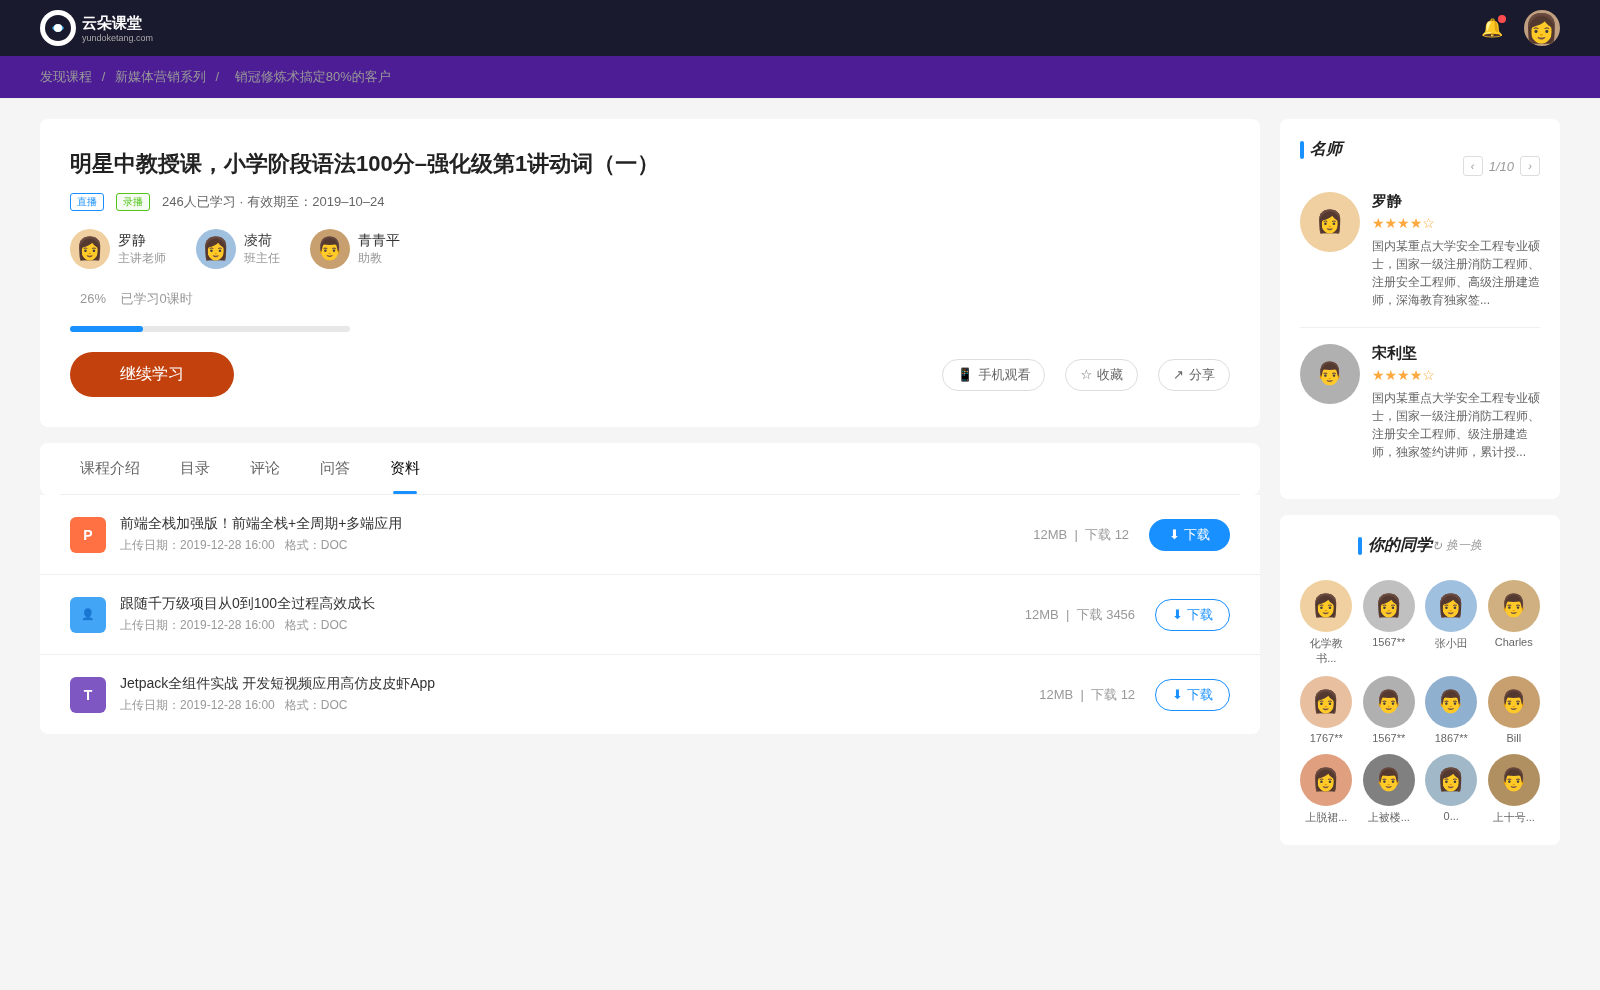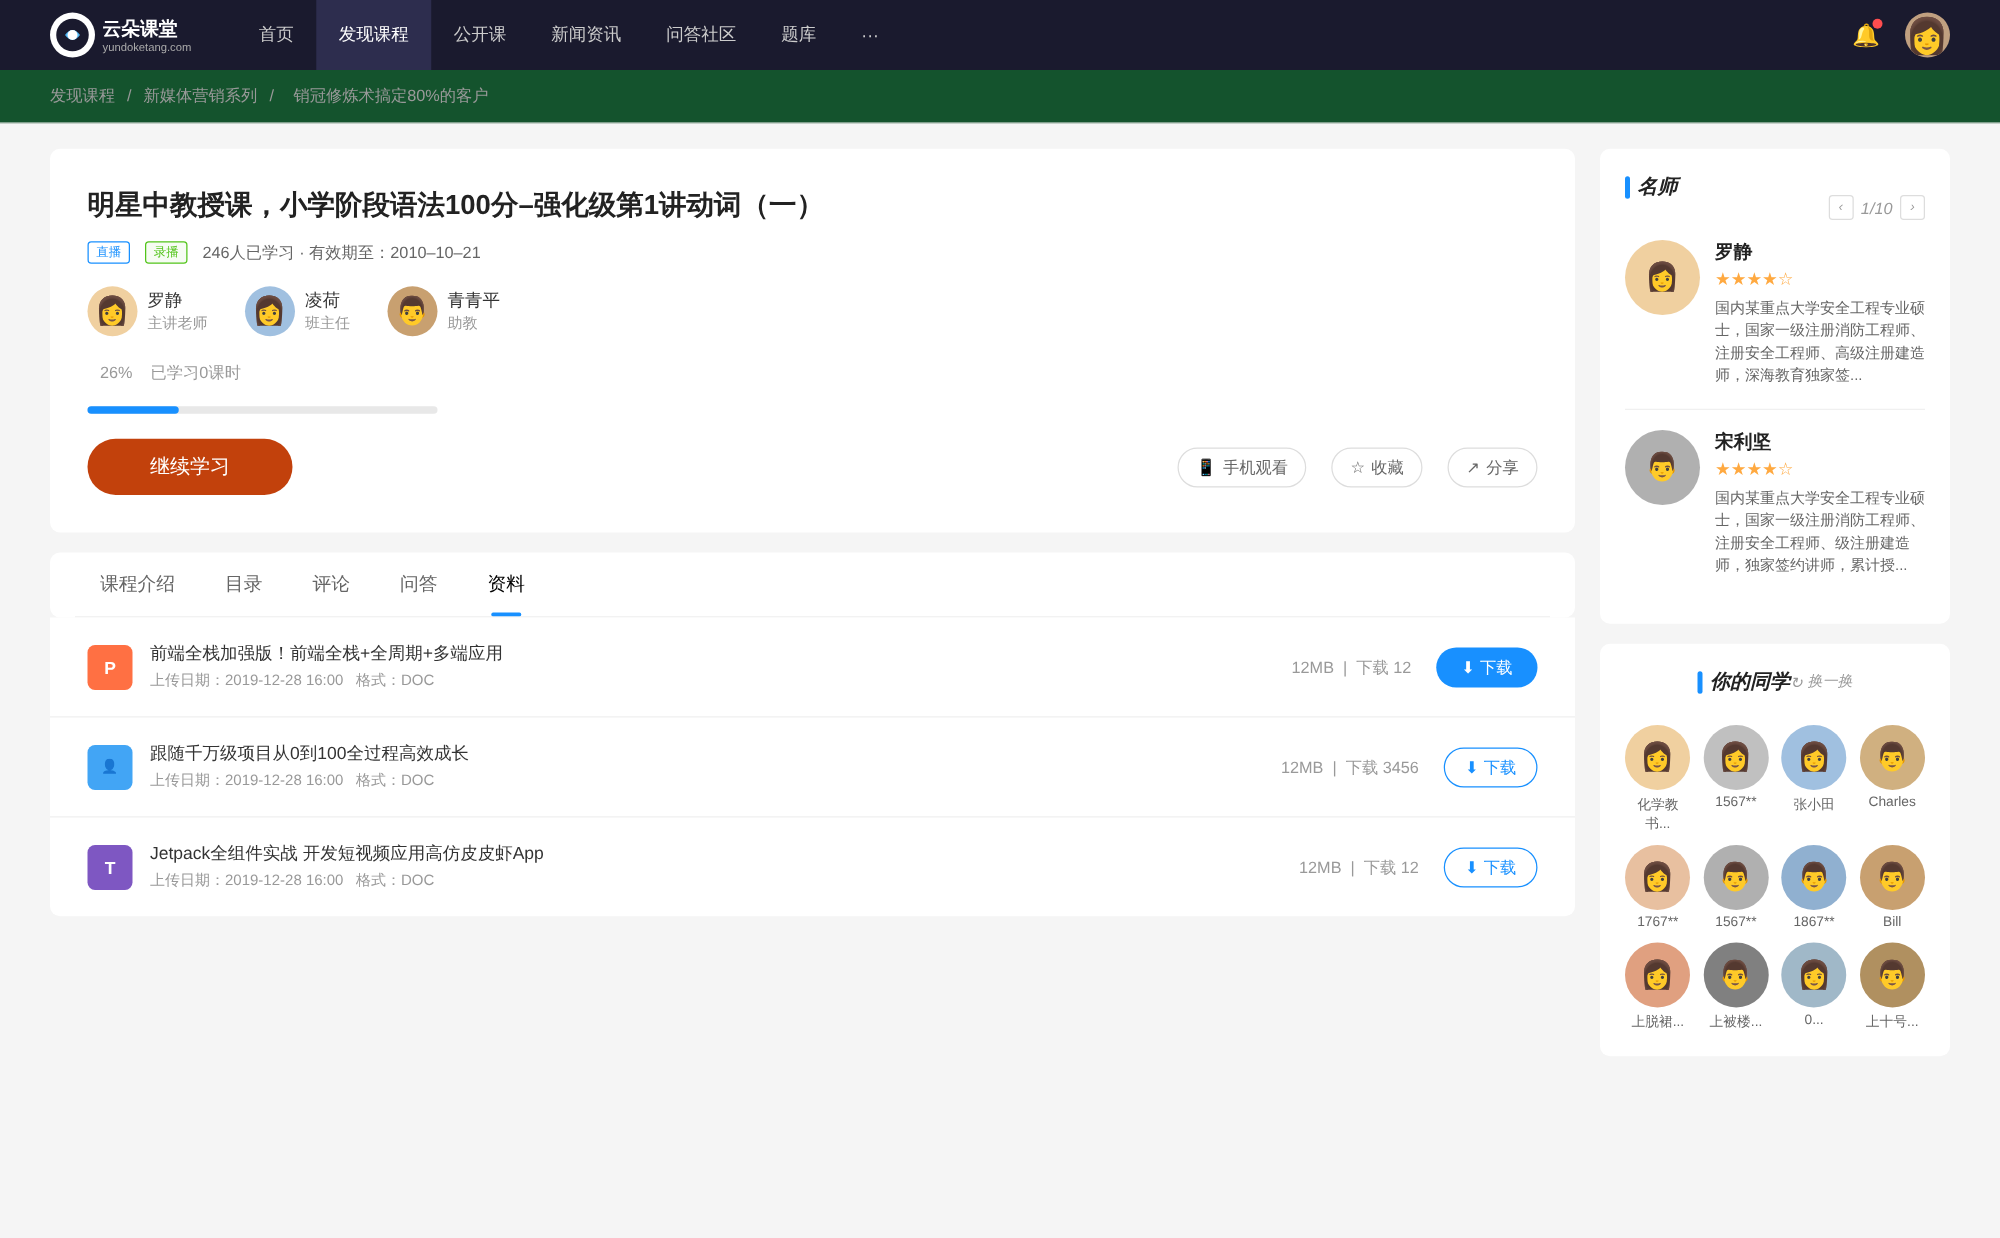--- a/index.html
+++ b/index.html
@@ -14,21 +14,21 @@
     .logo-text div:last-child { font-size: 9px; color: #aaa; }
     .nav-items { display: flex; align-items: center; gap: 0; flex: 1; }
     .nav-item { color: #ccc; font-size: 14px; padding: 0 18px; height: 56px; display: flex; align-items: center; cursor: pointer; }
     .nav-item.active { background: #2d2d4e; color: #fff; }
     .nav-right { display: flex; align-items: center; gap: 20px; margin-left: auto; }
     .bell-icon { color: #fff; font-size: 18px; position: relative; cursor: pointer; }
     .bell-badge { position: absolute; top: -2px; right: -2px; width: 8px; height: 8px; background: #ff4d4f; border-radius: 50%; }
     .avatar-nav { width: 36px; height: 36px; border-radius: 50%; background: #c0a080; overflow: hidden; cursor: pointer; }
 
     
-    .breadcrumb { background: #14532d; padding: 12px 40px; font-size: 13px; color: #999; border-bottom: 1px solid #eee; }
+    .breadcrumb { background: #4c1d95; padding: 12px 40px; font-size: 13px; color: #999; border-bottom: 1px solid #eee; }
     .breadcrumb a { color: #999; text-decoration: none; }
     .breadcrumb span { margin: 0 6px; }
 
     
     .main-layout { display: flex; gap: 20px; padding: 20px 40px; max-width: 1600px; }
 
     
     .content-area { flex: 1; }
 
     
@@ -126,29 +126,20 @@
         <ellipse cx="14" cy="14" rx="13" ry="13" fill="#1a1a2e"></ellipse>
         <path d="M8 14 Q14 6 20 14 Q14 22 8 14Z" fill="#4db6f5"></path>
         <circle cx="14" cy="14" r="4" fill="#fff"></circle>
       </svg>
     </div>
     <div class="logo-text">
       <div>云朵课堂</div>
       <div>yundoketang.com</div>
     </div>
   </div>
-  <div class="nav-items">
-    <div class="nav-item">首页</div>
-    <div class="nav-item active">发现课程</div>
-    <div class="nav-item">公开课</div>
-    <div class="nav-item">新闻资讯</div>
-    <div class="nav-item">问答社区</div>
-    <div class="nav-item">题库</div>
-    <div class="nav-item">···</div>
-  </div>
   <div class="nav-right">
     <div class="bell-icon">
       🔔
       <div class="bell-badge"></div>
     </div>
     <div class="avatar-nav">
       <div class="face" style="font-size:28px;">👩</div>
     </div>
   </div>
 </nav>
@@ -163,21 +154,21 @@
 
 <div class="main-layout">
 
   <div class="content-area">
 
     <div class="course-header-card">
       <div class="course-title">明星中教授课，小学阶段语法100分–强化级第1讲动词（一）</div>
       <div class="course-meta">
         <span class="badge badge-live">直播</span>
         <span class="badge badge-replay">录播</span>
-        <span>246人已学习 · 有效期至：2010–10–21</span>
+        <span>246人已学习 · 有效期至：2019–10–24</span>
       </div>
 
       <div class="teachers">
         <div class="teacher-item">
           <div class="teacher-avatar av1">
             <div class="face">👩</div>
           </div>
           <div class="teacher-info">
             <div class="name">罗静</div>
             <div class="role">主讲老师</div>

